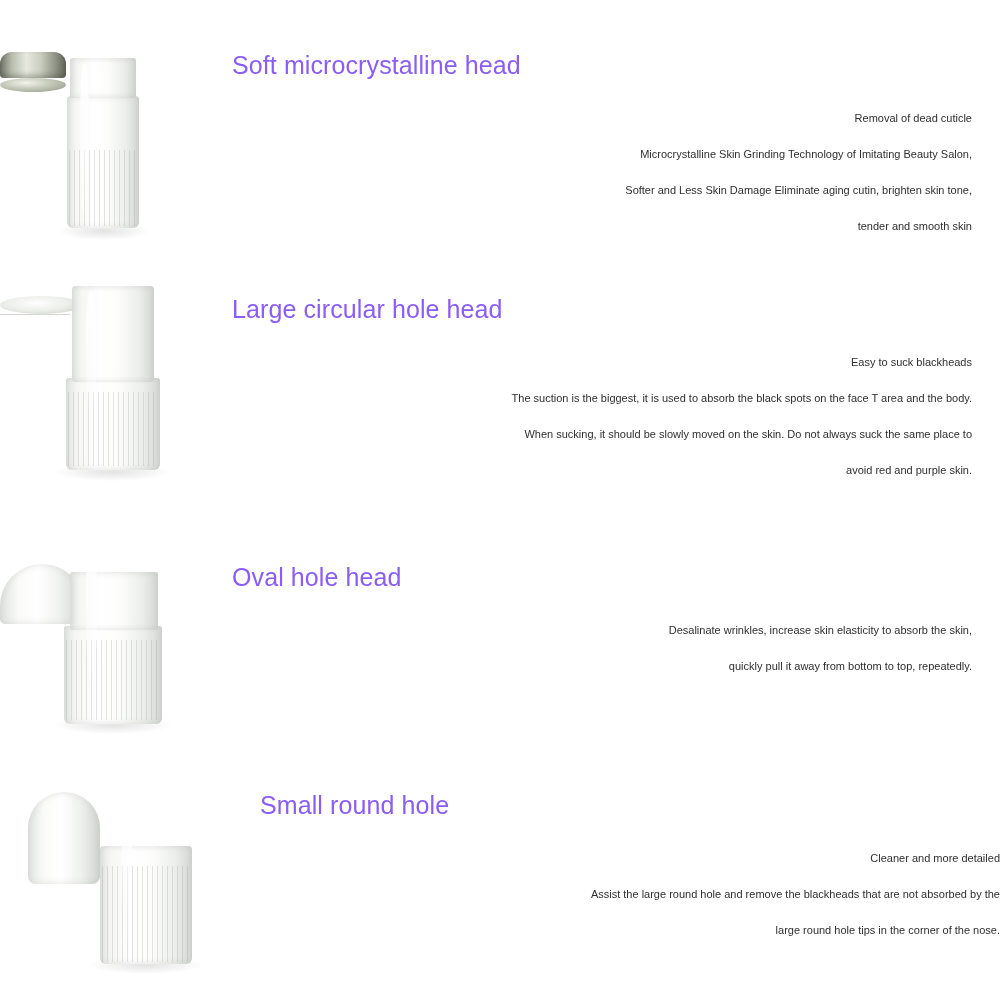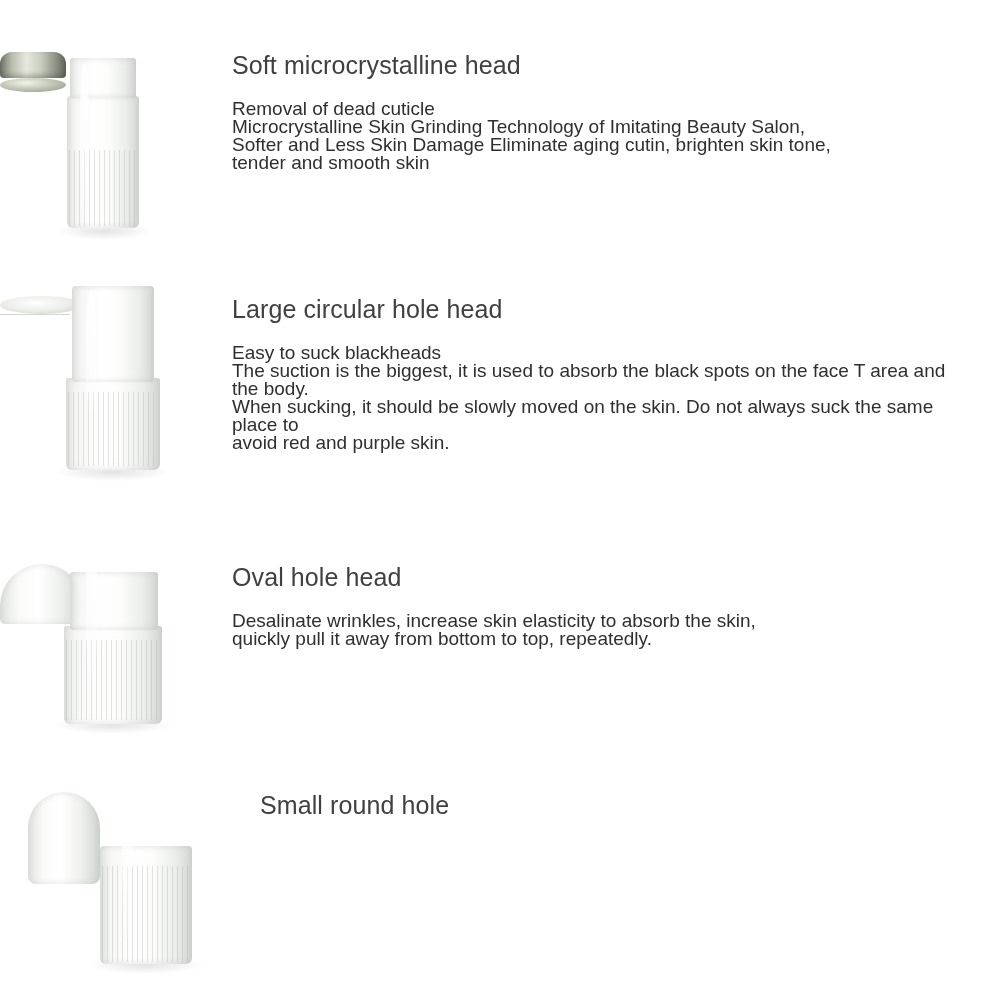--- a/index.html
+++ b/index.html
@@ -33,31 +33,32 @@
     position: relative;
     height: 100%;
   }
   .text-col {
     flex: 1 1 auto;
     padding-right: 28px;
   }
   .head-title {
     font-size: 25px;
     font-weight: 400;
-    color: #404040;
+    color: #8b5cf6;
     letter-spacing: 0.1px;
     margin: 0 0 20px 0;
     line-height: 1.1;
   }
   .desc {
-    font-size: 19px;
-    line-height: 18px;
+    font-size: 11px;
+    line-height: 36px;
     color: #2f2f2f;
     margin: 0;
     white-space: pre-line;
+    text-align: right;
   }
 
   
   .nozzle {
     position: absolute;
     left: 0;
     top: 0;
   }
 
   
@@ -246,16 +247,19 @@
       <div class="nozzle">
         <div class="shadow-under n4-sh" style="top:164px;"></div>
         <div class="glass n4-lower" style="top:54px;"></div>
         <div class="ribbed n4-ribs" style="top:74px;"></div>
         <div class="n4-dome" style="top:-30px;"></div>
         <div class="hl n4-hl" style="top:-14px;"></div>
       </div>
     </div>
     <div class="text-col">
       <h2 class="head-title">Small round hole</h2>
+      <p class="desc">Cleaner and more detailed
+Assist the large round hole  and remove the blackheads that are not absorbed by the
+large round hole tips in the corner of the nose.</p>
     </div>
   </div>
 
 </div>
 
 </body></html>

